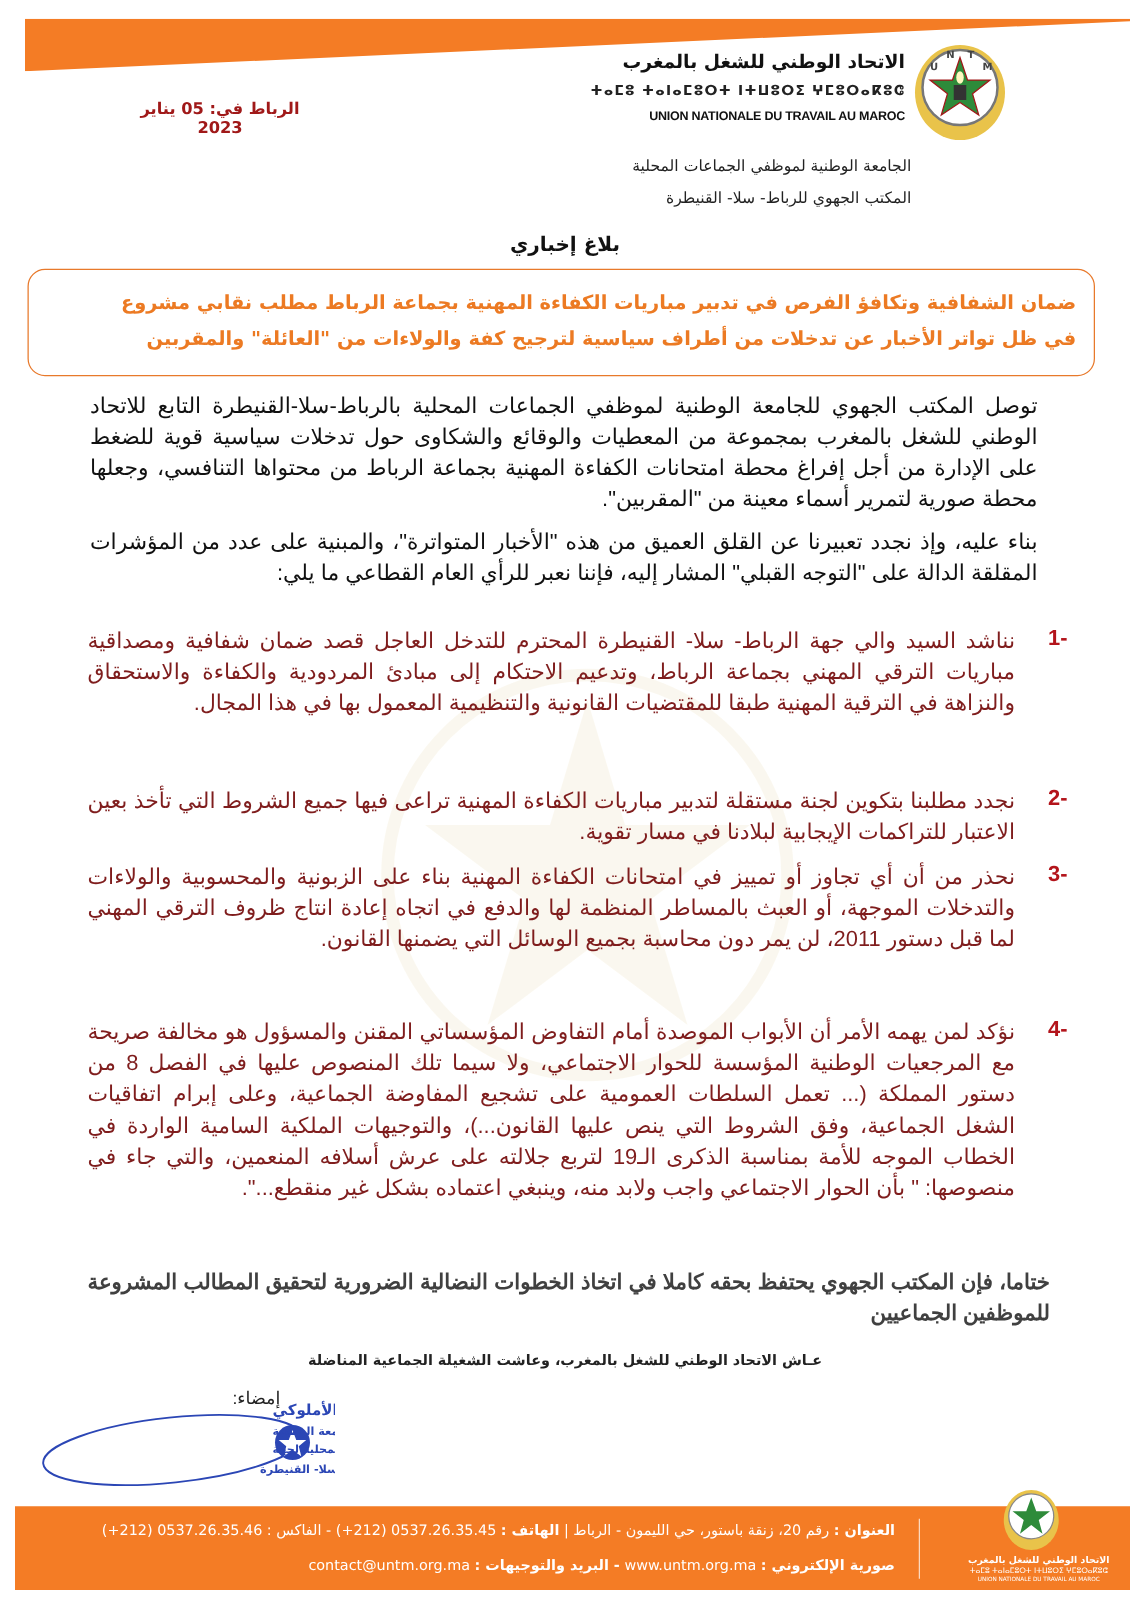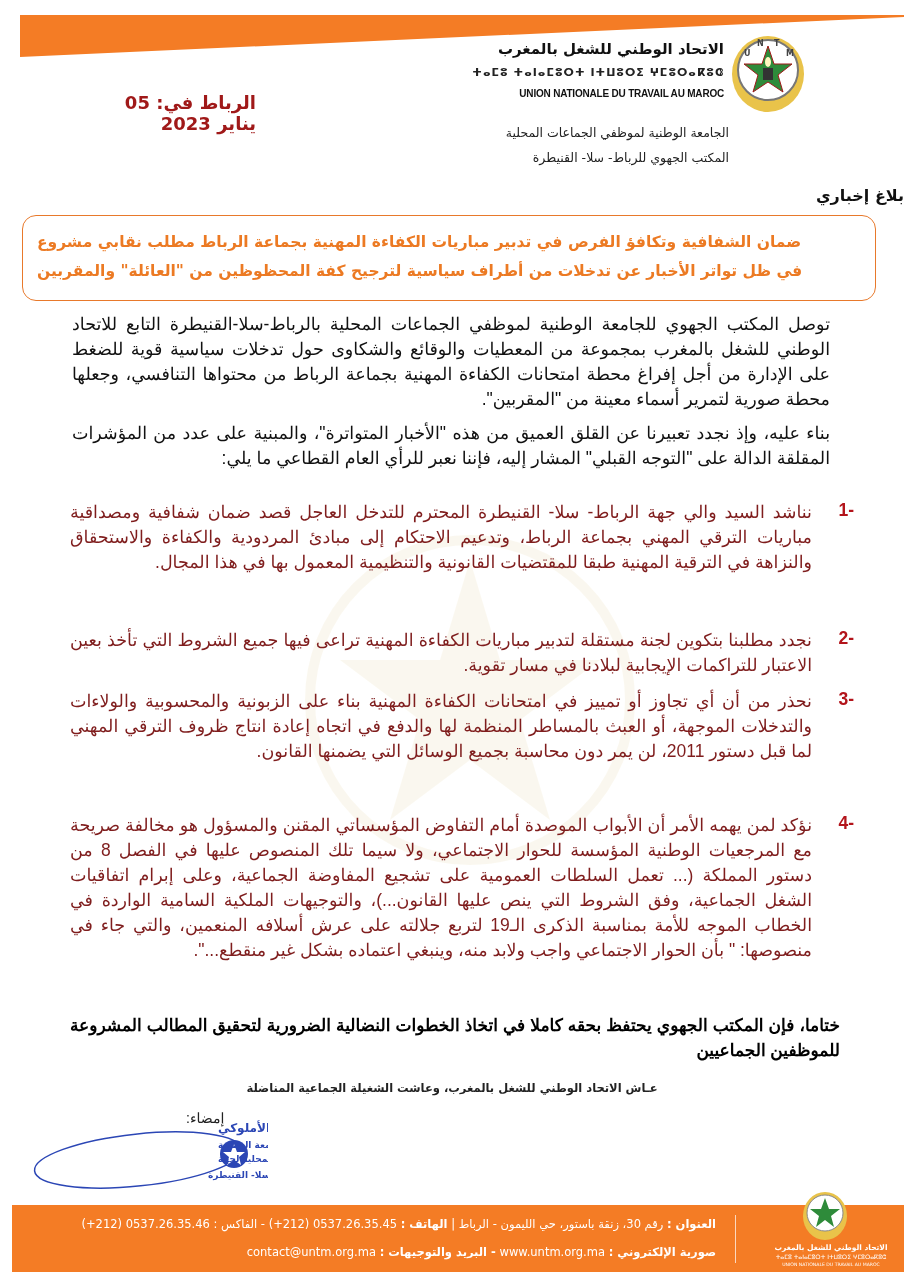--- a/index.html
+++ b/index.html
@@ -8,24 +8,24 @@
     background: #ffffff;
     font-family: "DejaVu Sans", sans-serif;
     color: #111;
   }
   .top-band {
     position: absolute; left: 20px; top: 15px; width: 884px; height: 42px;
   }
   .top-band svg { display: block; }
 
   .date {
-    position: absolute; left: 96px; top: 92px; width: 160px;
-    direction: rtl; text-align: right;
+    position: absolute; left: 96px; top: 80px; width: 160px;
+    direction: rtl; text-align: center;
     font-family: "DejaVu Sans", sans-serif; font-weight: bold;
-    font-size: 18px; color: #a01919;
+    font-size: 13px; color: #a01919;
   }
 
   .logo {
     position: absolute; left: 730px; top: 34px; width: 76px; height: 80px;
   }
   .org-ar {
     position: absolute; right: 180px; top: 40px; direction: rtl;
     font-family: "DejaVu Sans", sans-serif; font-weight: bold; font-size: 15px; color: #111;
     white-space: nowrap;
   }
@@ -40,29 +40,29 @@
     color: #111; white-space: nowrap; letter-spacing: -0.2px;
   }
   .org-sub {
     position: absolute; right: 175px; direction: rtl;
     font-family: "DejaVu Sans", sans-serif; font-size: 12.5px; color: #222; white-space: nowrap; margin-left: 28px;
   }
   .org-sub.l1 { top: 125px; }
   .org-sub.l2 { top: 150px; }
 
   .doc-title {
-    position: absolute; left: 0; width: 904px; top: 186px; text-align: right;
+    position: absolute; left: 0; width: 904px; top: 186px; text-align: center;
     font-family: "DejaVu Sans", sans-serif; font-weight: bold; font-size: 16px; color: #111;
     direction: rtl;
   }
 
   .headline-box {
     position: absolute; left: 22px; top: 215px; width: 854px; height: 86px;
     border: 1.5px solid #e8792b; border-radius: 14px; box-sizing: border-box;
-    direction: rtl; text-align: left; padding: 12px 14px 0 14px;
+    direction: rtl; text-align: right; padding: 12px 14px 0 14px;
   }
   .headline-line {
     font-family: "DejaVu Sans", sans-serif; font-weight: bold; font-size: 15.5px;
     color: #ec7a23; line-height: 29px; white-space: nowrap; overflow: hidden;
   }
 
   .body {
     position: absolute; left: 70px; width: 760px; direction: rtl; text-align: justify;
     font-family: "Liberation Sans", sans-serif; font-size: 17.5px; line-height: 25px; color: #111;
   }
@@ -76,21 +76,21 @@
     direction: ltr;
   }
   .list-item .txt {
     font-family: "Liberation Sans", sans-serif; font-size: 17.5px; line-height: 25px; color: #7f1d1d;
     text-align: justify; text-align-last: right;
   }
 
   .closing {
     position: absolute; left: 70px; width: 770px; top: 1013px; direction: rtl;
     font-family: "Liberation Sans", sans-serif; font-weight: bold; font-size: 17px; line-height: 25px;
-    text-align: justify; text-align-last: right; color: #000000;
+    text-align: justify; text-align-last: right; color: #404040;
   }
   .slogan {
     position: absolute; left: 0; width: 904px; top: 1081px; text-align: center; direction: rtl;
     font-family: "DejaVu Sans", sans-serif; font-weight: bold; font-size: 11.5px; color: #222;
   }
   .sign-label {
     position: absolute; left: 186px; top: 1110px; direction: rtl;
     font-family: "Liberation Sans", sans-serif; font-size: 14px; color: #222;
   }
   .stamp { position: absolute; left: 28px; top: 1120px; width: 240px; height: 72px; }
@@ -155,21 +155,21 @@
   <svg width="340" height="560" viewBox="0 0 340 560">
     <circle cx="170" cy="260" r="160" fill="none" stroke="#c9a640" stroke-width="10"></circle>
     <polygon points="170,120 200,220 300,220 220,280 250,380 170,320 90,380 120,280 40,220 140,220" fill="#c9a640"></polygon>
   </svg>
 </div>
 
 <div class="doc-title">بلاغ إخباري</div>
 
 <div class="headline-box">
   <div class="headline-line">ضمان الشفافية وتكافؤ الفرص في تدبير مباريات الكفاءة المهنية بجماعة الرباط مطلب نقابي مشروع</div>
-  <div class="headline-line">في ظل تواتر الأخبار عن تدخلات من أطراف سياسية لترجيح كفة المحظوظين من "العائلة" والمقربين</div>
+  <div class="headline-line">في ظل تواتر الأخبار عن تدخلات من أطراف سياسية لترجيح كفة والولاءات من "العائلة" والمقربين</div>
 </div>
 
 <div class="body p1">
   <p class="para">توصل المكتب الجهوي للجامعة الوطنية لموظفي الجماعات المحلية بالرباط-سلا-القنيطرة التابع للاتحاد الوطني للشغل بالمغرب بمجموعة من المعطيات والوقائع والشكاوى حول تدخلات سياسية قوية للضغط على الإدارة من أجل إفراغ محطة امتحانات الكفاءة المهنية بجماعة الرباط من محتواها التنافسي، وجعلها محطة صورية لتمرير أسماء معينة من "المقربين".</p>
   <p class="para">بناء عليه، وإذ نجدد تعبيرنا عن القلق العميق من هذه "الأخبار المتواترة"، والمبنية على عدد من المؤشرات المقلقة الدالة على "التوجه القبلي" المشار إليه، فإننا نعبر للرأي العام القطاعي ما يلي:</p>
 </div>
 
 <div class="list-item" style="top:500px;">
   <span class="num">1-</span>
   <div class="txt">نناشد السيد والي جهة الرباط- سلا- القنيطرة المحترم للتدخل العاجل قصد ضمان شفافية ومصداقية مباريات الترقي المهني بجماعة الرباط، وتدعيم الاحتكام إلى مبادئ المردودية والكفاءة والاستحقاق والنزاهة في الترقية المهنية طبقا للمقتضيات القانونية والتنظيمية المعمول بها في هذا المجال.</div>
@@ -200,21 +200,21 @@
     <text x="190" y="12" text-anchor="end" font-size="12" font-weight="bold" fill="#2b46b5" font-family="DejaVu Sans, sans-serif" direction="rtl">خالد الأملوكي</text>
     <text x="190" y="28" text-anchor="end" font-size="9" font-weight="bold" fill="#2b46b5" font-family="DejaVu Sans, sans-serif" direction="rtl">الكاتب الجهوي للجامعة الوطنية</text>
     <text x="190" y="42" text-anchor="end" font-size="9" font-weight="bold" fill="#2b46b5" font-family="DejaVu Sans, sans-serif" direction="rtl">لموظفي الجماعات المحلية لجهة</text>
     <text x="180" y="58" text-anchor="end" font-size="9" font-weight="bold" fill="#2b46b5" font-family="DejaVu Sans, sans-serif" direction="rtl">الرباط- سلا- القنيطرة</text>
   </svg>
 </div>
 
 <div class="footer">
   <div class="footer-line l1">
     <b>العنوان :</b>
-    <span>رقم 30، زنقة باستور، حي الليمون - الرباط |</span>
+    <span>رقم 20، زنقة باستور، حي الليمون - الرباط |</span>
     <b>الهاتف :</b>
     <span>0537.26.35.45 (212+) - الفاكس : 0537.26.35.46 (212+)</span>
   </div>
   <div class="footer-line l2">
     <b>صورية الإلكتروني :</b>
     <span>www.untm.org.ma</span>
     <b>- البريد والتوجيهات :</b>
     <span>contact@untm.org.ma</span>
   </div>
   <div class="footer-divider"></div>

